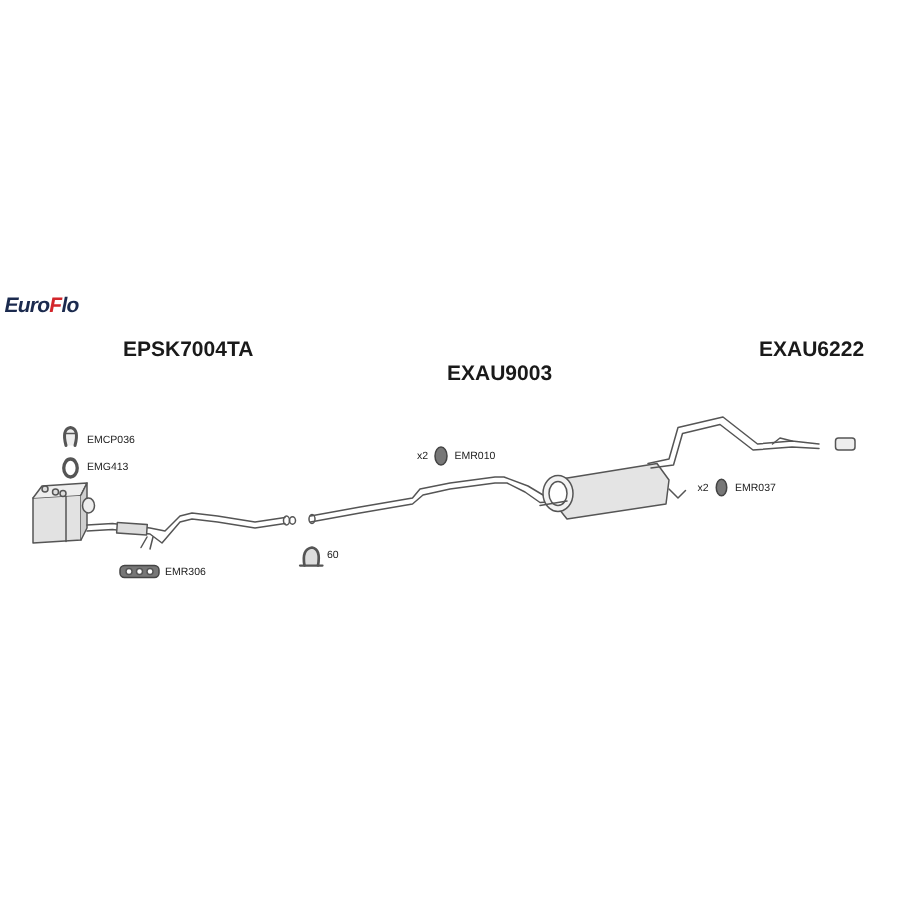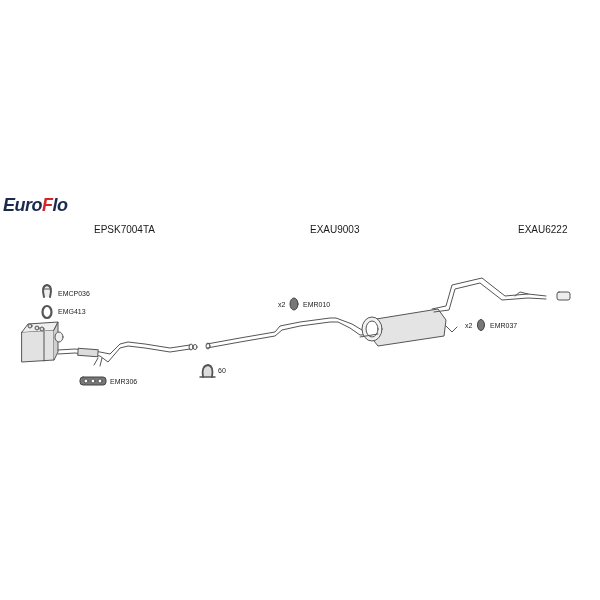--- a/index.html
+++ b/index.html
@@ -1,29 +1,29 @@
 <!DOCTYPE html>
 <html><head>
   <meta charset="utf-8">
   <style>
     html, body { margin: 0; padding: 0; }
     body { width: 600px; height: 600px; background: #ffffff; position: relative; overflow: hidden; font-family: "Liberation Sans", sans-serif; }
-    .logo { position: absolute; left: 3px; top: 195px; font-family: "Liberation Sans", sans-serif; font-weight: bold; font-style: italic; font-size: 18px; letter-spacing: -0.5px; color: #1b2a4e; }
+    .logo { position: absolute; left: 3px; top: 195px; font-family: "Liberation Sans", sans-serif; font-weight: bold; font-style: italic; font-size: 14px; letter-spacing: -0.5px; color: #1b2a4e; }
     .logo .f { color: #d3262b; }
-    .code { position: absolute; font-weight: normal; font-size: 10px; color: #1a1a1a; margin-left: 12px; }
+    .code { position: absolute; font-weight: bold; font-size: 14px; color: #1a1a1a; }
     .lbl { position: absolute; font-size: 7px; color: #222; }
     svg.diagram { position: absolute; left: 0; top: 0; }
   </style>
 </head>
 <body>
 
 <div class="logo"><span>Euro</span><span class="f">F</span><span>lo</span></div>
 
 <div class="code" style="left:82px; top:224px;">EPSK7004TA</div>
-<div class="code" style="left:298px; top:224px;">EXAU9003</div>
+<div class="code" style="left:298px; top:240px;">EXAU9003</div>
 <div class="code" style="left:506px; top:224px;">EXAU6222</div>
 
 <svg class="diagram" width="600" height="600" viewBox="0 0 600 600">
   <g fill="none" stroke="#555" stroke-width="1" stroke-linecap="round" stroke-linejoin="round">
 
     <g>
       <path d="M44 297 Q41 286 47 285 Q53 286 50 297" fill="#eee" stroke-width="2"></path>
       <path d="M43 289 L51 289"></path>
     </g>
 

